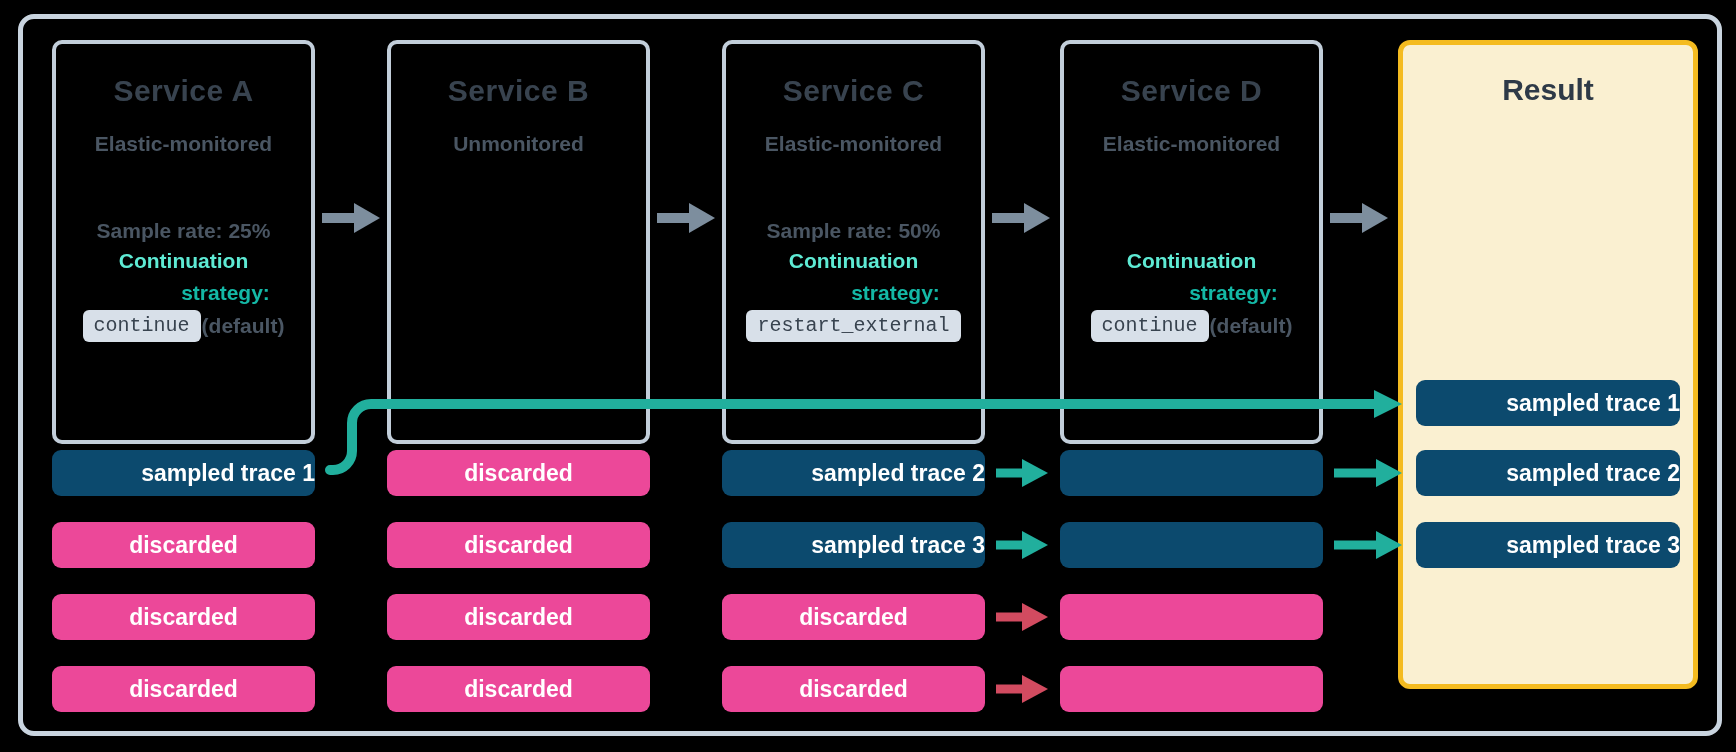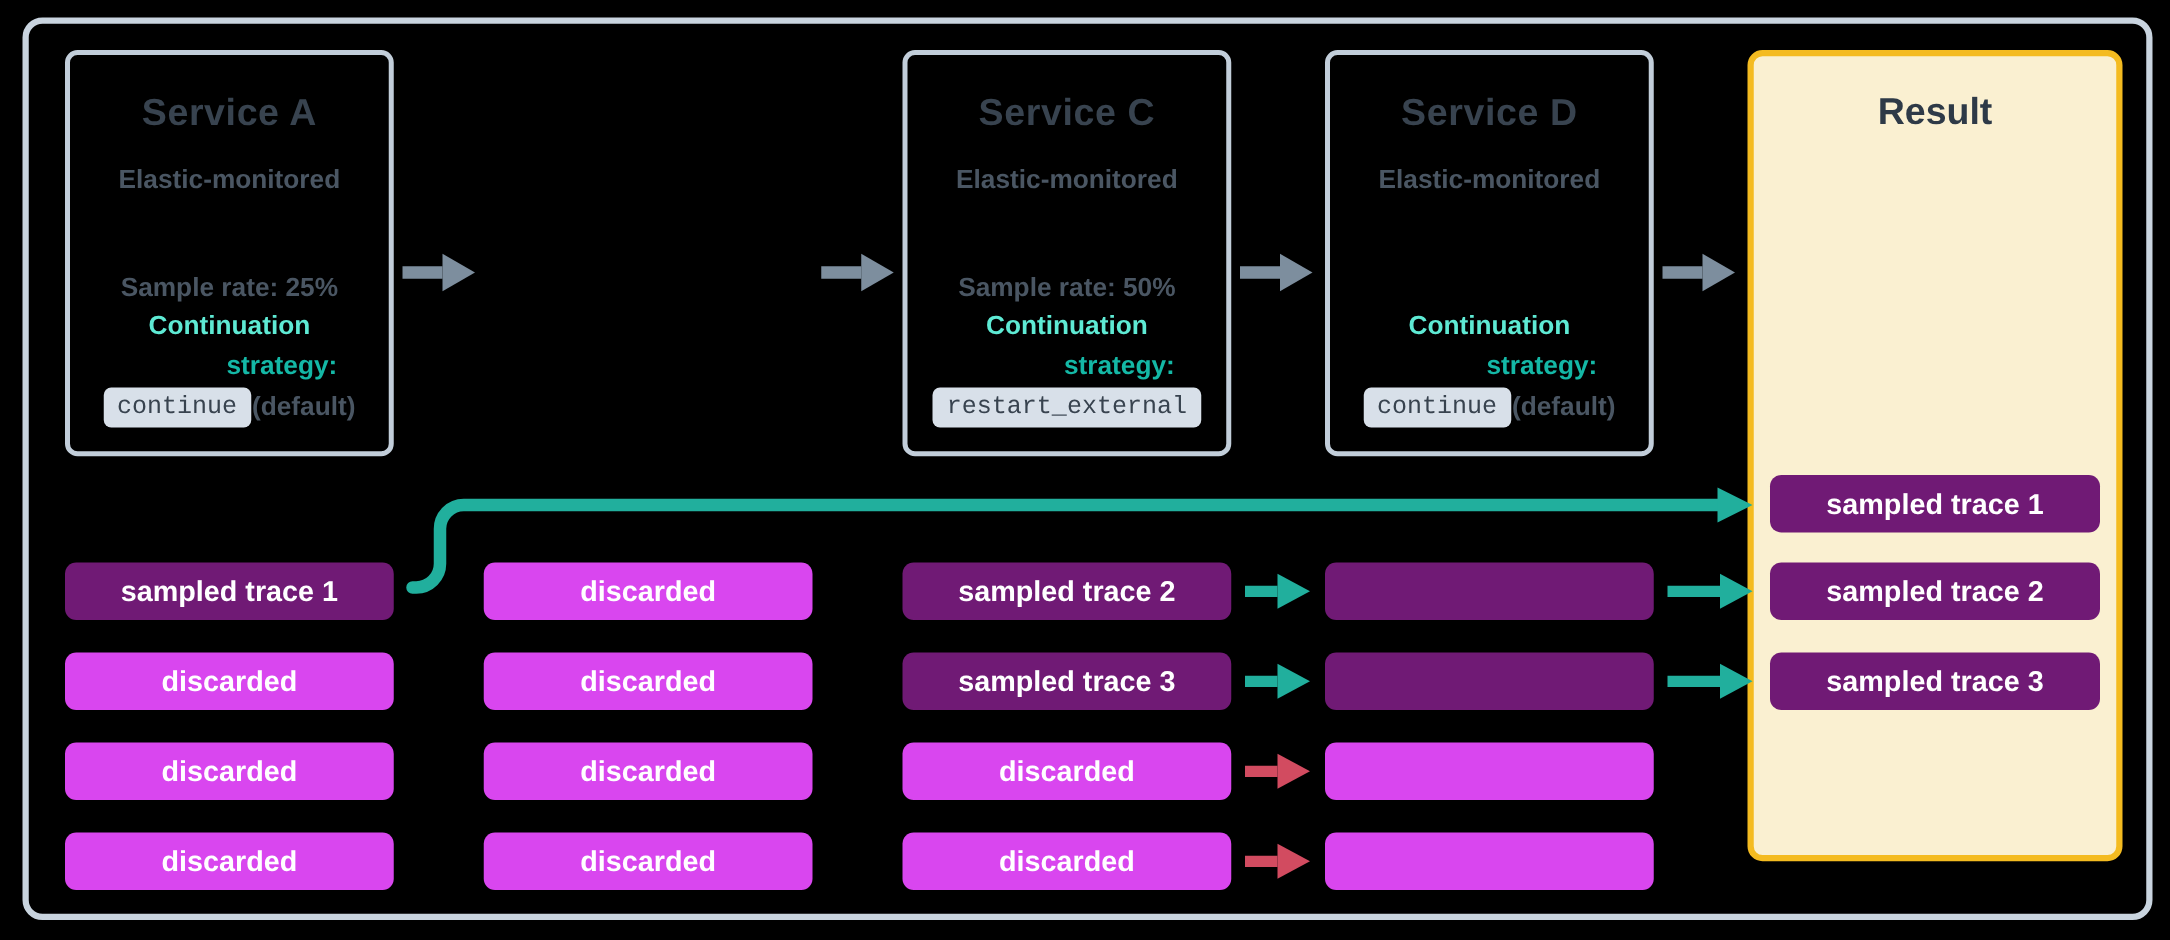--- a/index.html
+++ b/index.html
@@ -22,21 +22,21 @@
     width: 1704px;
     height: 722px;
     border: 5px solid #C9D4DF;
     border-radius: 16px;
     box-sizing: border-box;
   }
   .service-box {
     position: absolute;
     top: 40px;
     width: 263px;
-    height: 325px;
+    height: 404px;
     border: 4px solid #C2CEDA;
     border-radius: 10px;
     box-sizing: border-box;
   }
   .sb-a { left: 52px; }
   .sb-b { left: 387px; }
   .sb-c { left: 722px; padding-left: 10px; }
   .sb-d { left: 1060px; }
   .result-box {
     position: absolute;
@@ -107,22 +107,22 @@
     width: 263px;
     height: 46px;
     border-radius: 9px;
     color: #FFFFFF;
     font-size: 23px;
     font-weight: 600;
     text-align: center;
     line-height: 46px;
     white-space: nowrap;
   }
-  .bar.sampled   { background: #701a75; }
-  .bar.discarded { background: #d946ef; }
+  .bar.sampled   { background: #0c4a6e; text-align: right; }
+  .bar.discarded { background: #ec4899; }
   .c-a { left: 52px; }
   .c-b { left: 387px; }
   .c-c { left: 722px; }
   .c-d { left: 1060px; }
   .c-r { left: 1416px; width: 264px; }
   .r0 { top: 380px; }
   .r1 { top: 450px; }
   .r2 { top: 522px; }
   .r3 { top: 594px; }
   .r4 { top: 666px; }
@@ -154,20 +154,24 @@
     <div class="box-text svc-mon">Elastic-monitored</div>
     <div class="box-text svc-rate">Sample rate: 25%</div>
     <div class="box-text svc-cont1">Continuation</div>
     <div class="box-text svc-cont2">strategy:</div>
     <div class="svc-badge-row">
       <span class="code-chip">continue</span>
       <span class="default-note">(default)</span>
     </div>
   </div>
 
+  <div class="service-box sb-b">
+    <div class="box-text svc-title">Service B</div>
+    <div class="box-text svc-mon">Unmonitored</div>
+  </div>
 
   <div class="service-box sb-c">
     <div class="box-text svc-title">Service C</div>
     <div class="box-text svc-mon">Elastic-monitored</div>
     <div class="box-text svc-rate">Sample rate: 50%</div>
     <div class="box-text svc-cont1">Continuation</div>
     <div class="box-text svc-cont2">strategy:</div>
     <div class="svc-badge-row">
       <span class="code-chip">restart_external</span>
     </div>

